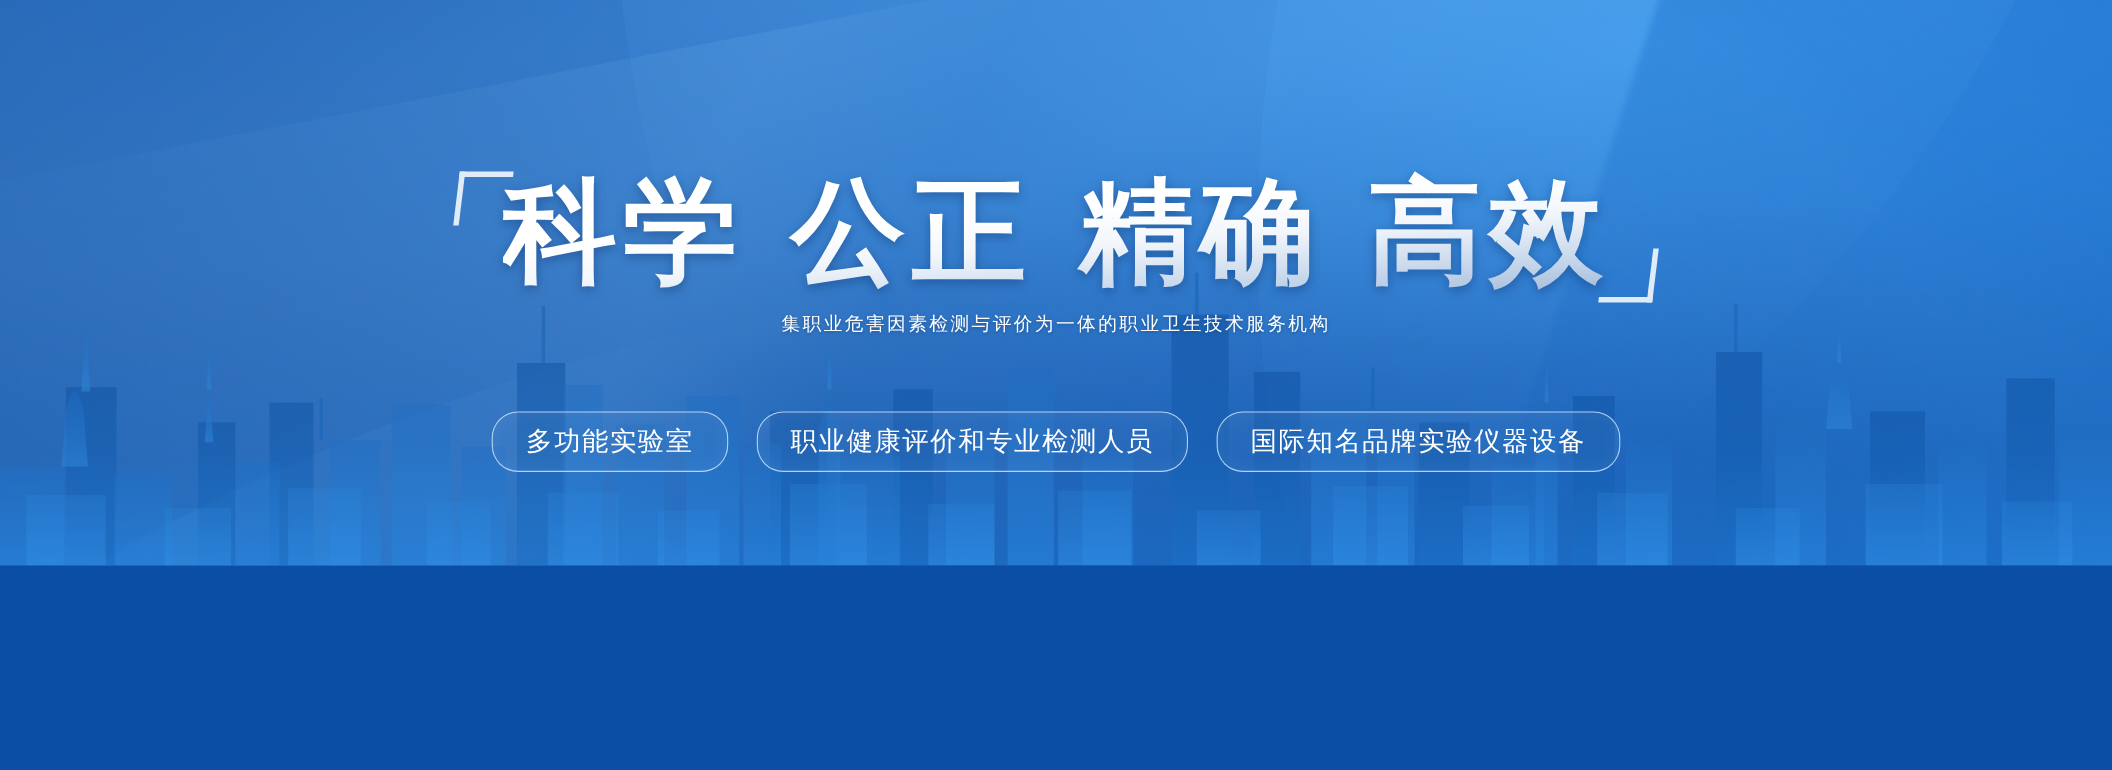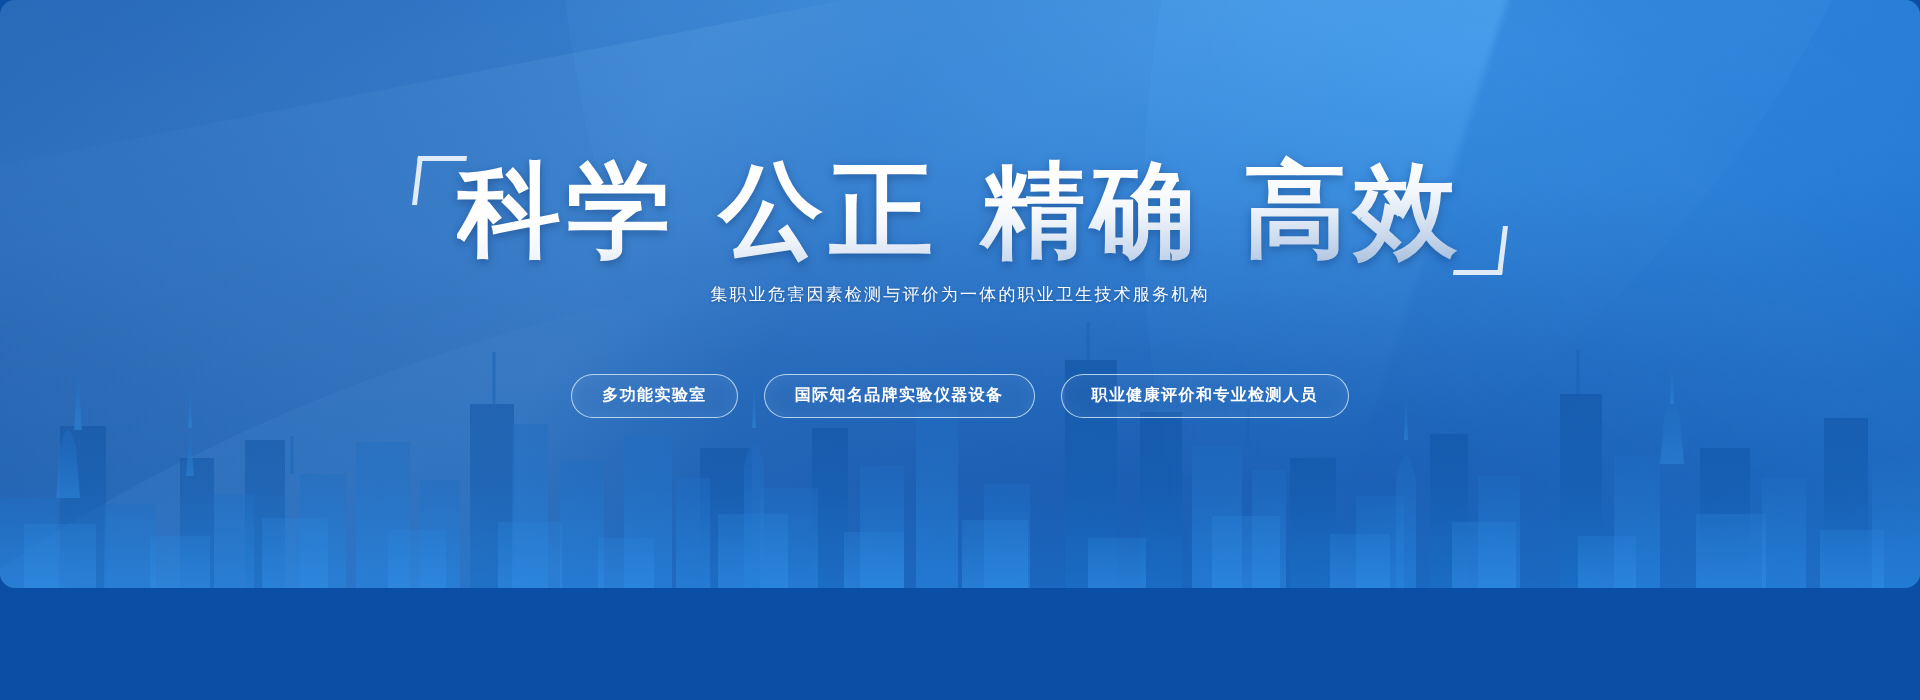--- a/index.html
+++ b/index.html
@@ -4,25 +4,24 @@
 <style>
   html,body{margin:0;padding:0;}
   body{
     width:1920px;height:700px;overflow:hidden;
     font-family:"Liberation Sans","DejaVu Sans",sans-serif;
     background:#0a4ea6;
   }
 
   
   #banner{
-    position:relative;width:1920px;height:588px;overflow:hidden;
+    position:relative;width:1920px;height:514px;overflow:hidden;
     background:
       radial-gradient(120% 140% at 78% 8%,  #1473d4 0%, #0f5cbb 28%, #0b4ba4 55%, #083d8e 100%),
       linear-gradient(135deg,#0c59b6 0%,#0a4ea6 45%,#083f92 100%);
-    border-radius: 15px;
   }
 
   
   .arc{position:absolute;border-radius:50%;pointer-events:none;}
 
   .arc-a{
     width:2600px;height:2100px;left:-520px;top:-1190px;
     background:linear-gradient(160deg,rgba(86,168,245,.00) 0%,rgba(86,168,245,.16) 45%,rgba(120,195,255,.23) 62%,rgba(86,168,245,.00) 85%);
     transform:rotate(-8deg);
   }
@@ -111,25 +110,24 @@
   }
 
   .pills{
     position:absolute;left:0;top:374px;width:1920px;
     display:flex;justify-content:center;align-items:center;gap:26px;
   }
   .pill{
     border:1.6px solid rgba(205,228,250,.85);
     border-radius:24px;
     padding:10px 30px 11px;
-    color:#ffffff;font-size:16px;letter-spacing:1.4px;
+    color:#ffffff;font-size:24px;letter-spacing:1.4px;
     background:rgba(255,255,255,.035);
     white-space:nowrap;
     box-shadow:inset 0 0 18px rgba(160,205,255,.08);
-    font-weight:bold;
   }
 </style>
 </head>
 <body>
 
 <div id="banner">
 
   <div class="arc arc-a"></div>
   <div class="arc arc-b"></div>
   <div class="arc arc-c"></div>
@@ -247,18 +245,18 @@
         <span class="brk brk-tl"></span>
         <h1>科学 公正 精确 高效</h1>
         <span class="brk brk-br"></span>
       </div>
     </div>
 
     <div class="subtitle">集职业危害因素检测与评价为一体的职业卫生技术服务机构</div>
 
     <div class="pills">
       <div class="pill">多功能实验室</div>
+      <div class="pill">职业健康评价和专业检测人员</div>
       <div class="pill">国际知名品牌实验仪器设备</div>
-      <div class="pill">职业健康评价和专业检测人员</div>
     </div>
 
   </div>
 </div>
 
 </body></html>

